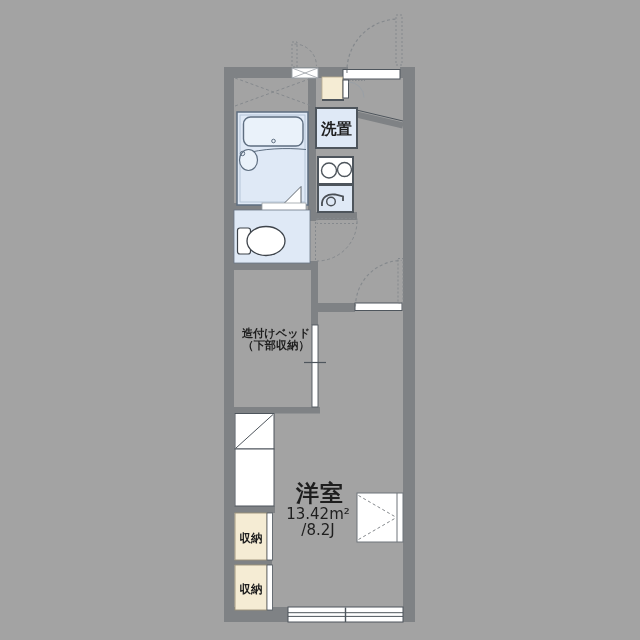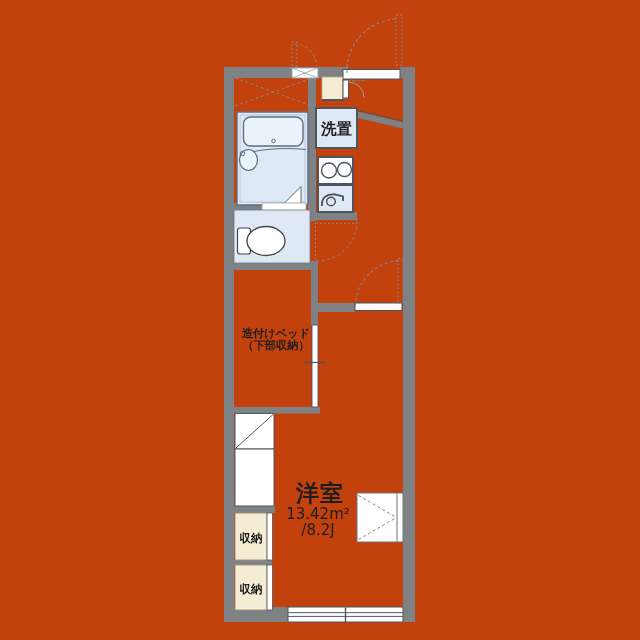--- a/index.html
+++ b/index.html
@@ -1,16 +1,16 @@
 <!DOCTYPE html>
 <html style="--wall: #7f8285; --room-blue: #dfe9f6; --room-blue-light: #eaf2fa; --cream: #f5ecd4; --line: #4e555c; --fixture: #5e6e80; --dash: #85898d; --text: #1e1e1e;"><head>
 <meta charset="utf-8">
 <style>
   html,body{margin:0;padding:0;background:#fff;}
-  #canvas{position:relative;width:640px;height:640px;background:#c2410c;overflow:hidden;}
+  #canvas{position:relative;width:640px;height:640px;background:#a3a3a3;overflow:hidden;}
   svg{position:absolute;left:0;top:0;}
   svg text{
     font-family:"DejaVu Sans","Liberation Sans",sans-serif;
     fill:var(--text);
     text-anchor:middle;
   }
   .jp{font-weight:600;}
   .num{font-weight:500;}
   .wall{fill:var(--wall);}
   .blueroom{fill:var(--room-blue);}

